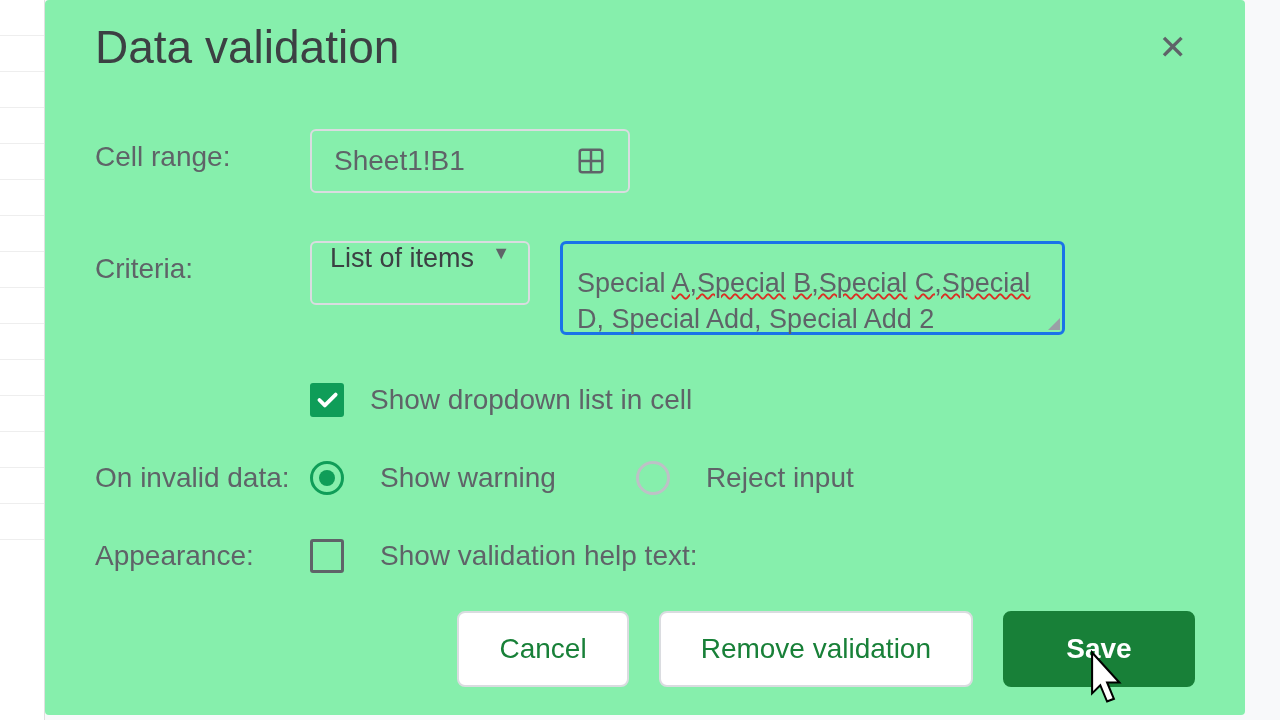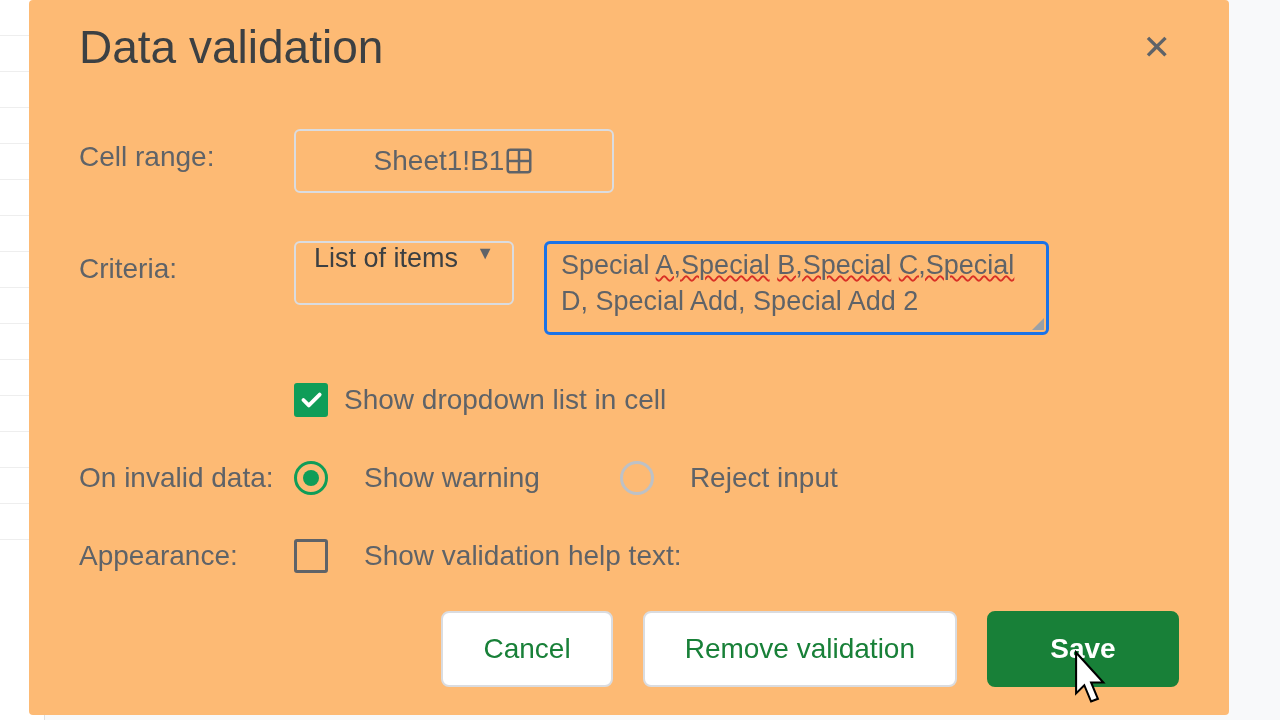--- a/index.html
+++ b/index.html
@@ -16,25 +16,25 @@
     left: 0; top: 0; width: 45px; height: 720px;
     background: #fff;
     border-right: 1px solid #e0e0e0;
   }
   .sheet-row {
     height: 36px;
     border-bottom: 1px solid #eee;
   }
   .dialog {
     position: absolute;
-    left: 29px;
+    left: 45px;
     top: 0;
     width: 1200px;
     height: 715px;
-    background: #fdba74;
+    background: #86efac;
     border-radius: 4px;
     padding: 20px 50px 20px 50px;
     box-shadow: 0 0 0 rgba(0,0,0,0);
   }
   .dialog-header {
     display: flex;
     justify-content: space-between;
     align-items: center;
     margin-bottom: 55px;
   }
@@ -61,24 +61,24 @@
     color: #5f6368;
     padding-top: 12px;
   }
   .cell-range-input {
     display: flex;
     align-items: center;
     border: 2px solid #dadce0;
     border-radius: 6px;
     height: 64px;
     width: 320px;
-    padding: 0 14px;
-    font-size: 28px;
-    color: #5f6368;
-    justify-content: center;
+    padding: 0 22px;
+    font-size: 28px;
+    color: #5f6368;
+    justify-content: space-between;
   }
   .grid-icon {
     width: 30px; height: 30px;
     display: inline-block;
   }
   .criteria-select {
     display: flex;
     align-items: flex-start;
     border: 2px solid #dadce0;
     border-radius: 6px;
@@ -92,35 +92,35 @@
   }
   .caret {
     font-size: 18px;
     color: #5f6368;
   }
   .items-textarea {
     border: 3px solid #1a73e8;
     border-radius: 6px;
     width: 505px;
     height: 94px;
-    padding: 3px 14px;
+    padding: 21px 14px;
     font-size: 27px;
     color: #5f6368;
     line-height: 1.35;
     resize: none;
     font-family: inherit;
     position: relative;
   }
   .items-textarea .underlined { text-decoration: underline wavy #d93025; text-decoration-thickness: 2px; }
   .checkbox-row {
     display: flex;
     align-items: center;
     margin-left: 215px;
     margin-bottom: 44px;
-    gap: 16px;
+    gap: 26px;
   }
   .checkbox {
     width: 34px; height: 34px;
     border: 3px solid #5f6368;
     border-radius: 3px;
     display: inline-flex;
     align-items: center;
     justify-content: center;
     flex-shrink: 0;
   }

